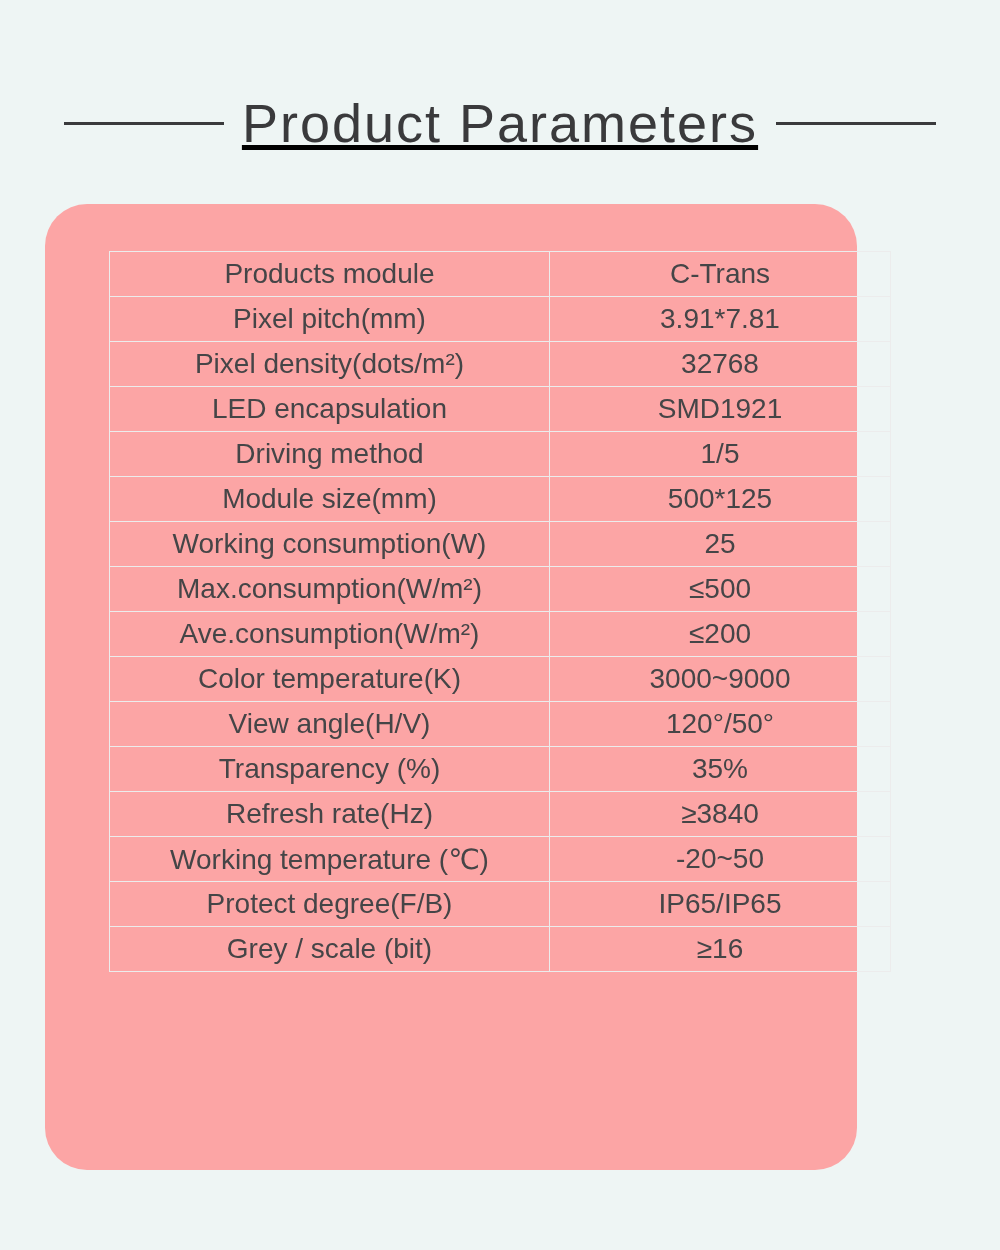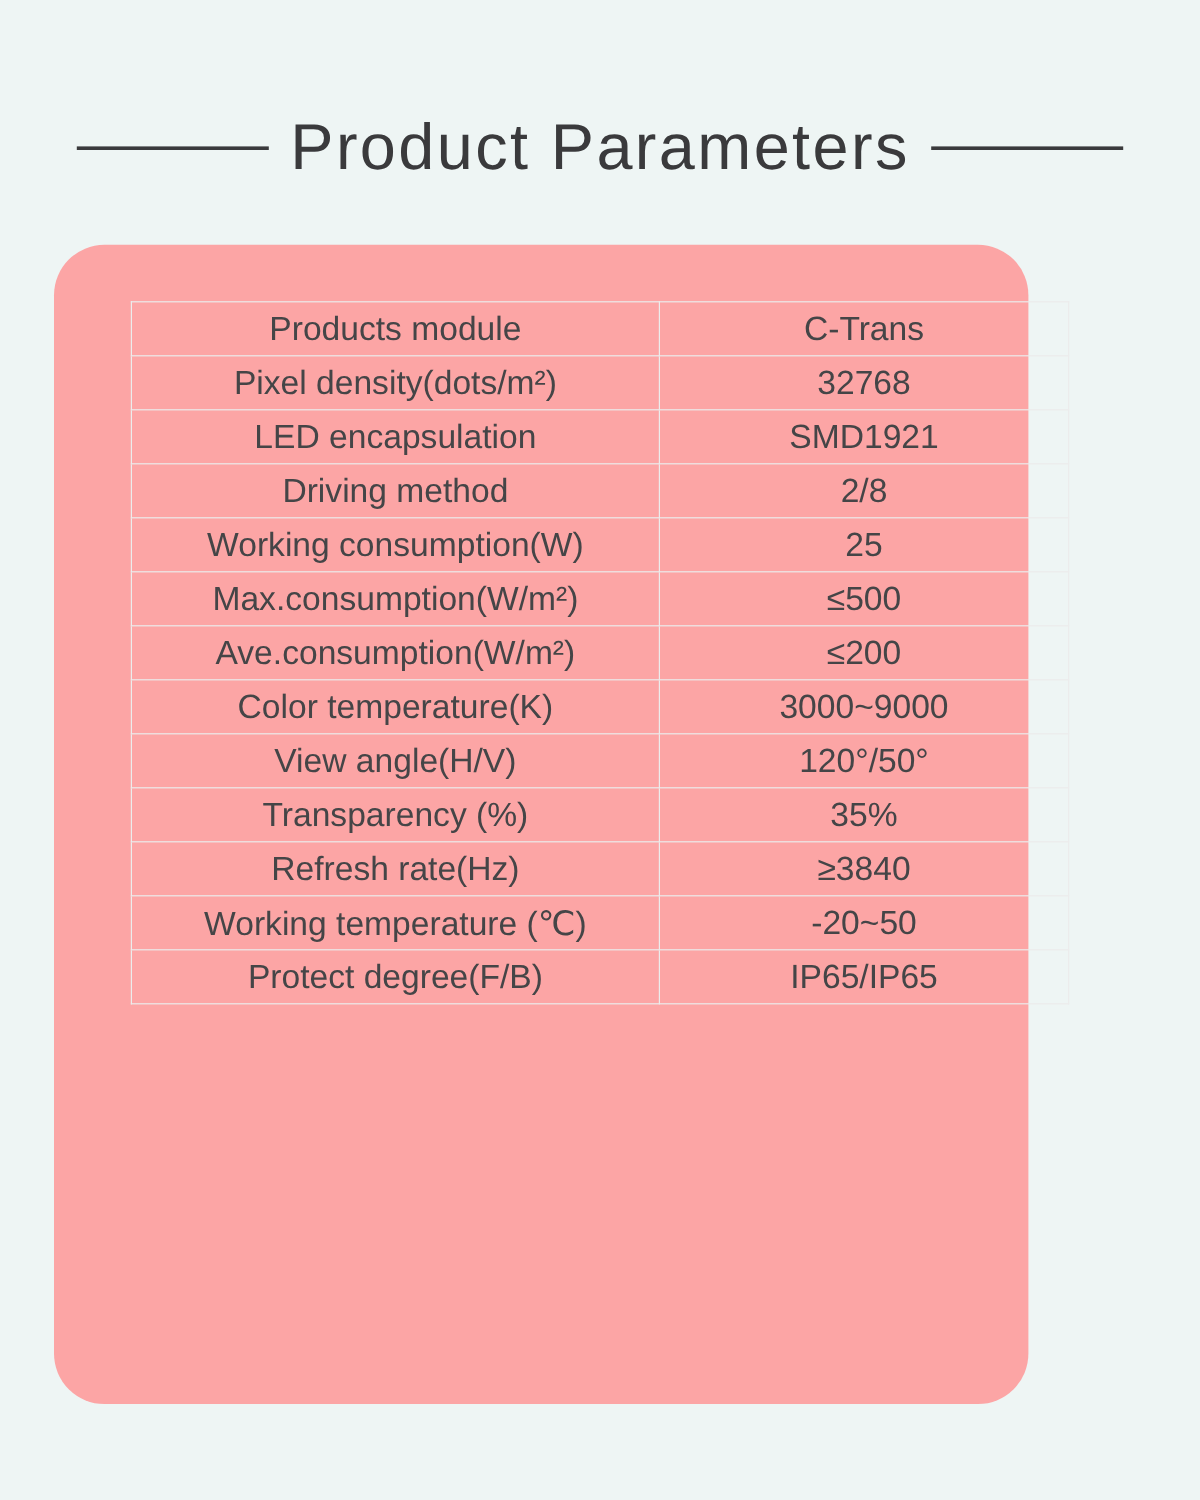--- a/index.html
+++ b/index.html
@@ -16,20 +16,21 @@
   
   .title-row {
     position: absolute;
     top: 92px;
     left: 0;
     width: 1000px;
     display: flex;
     align-items: center;
     justify-content: center;
     gap: 18px;
+    text-decoration: underline;
   }
   .title-line {
     width: 160px;
     height: 3px;
     background: #3a3a3c;
     flex: 0 0 auto;
   }
   .page-title {
     margin: 0;
     font-size: 54px;
@@ -88,37 +89,45 @@
     <colgroup>
       <col class="c-label">
       <col class="c-value">
     </colgroup>
     <tbody id="params-body">
   <tr>
     <td class="param-label">Products module</td>
     <td class="param-value">C-Trans</td>
   </tr>
 
+  <tr>
+    <td class="param-label">Pixel pitch(mm)</td>
+    <td class="param-value">3.91*7.81</td>
+  </tr>
 
   <tr>
     <td class="param-label">Pixel density(dots/m²)</td>
     <td class="param-value">32768</td>
   </tr>
 
   <tr>
     <td class="param-label">LED encapsulation</td>
     <td class="param-value">SMD1921</td>
   </tr>
 
   <tr>
     <td class="param-label">Driving method</td>
-    <td class="param-value">2/8</td>
+    <td class="param-value">1/5</td>
   </tr>
 
 
+  <tr>
+    <td class="param-label">Module size(mm)</td>
+    <td class="param-value">500*125</td>
+  </tr>
 
   <tr>
     <td class="param-label">Working consumption(W)</td>
     <td class="param-value">25</td>
   </tr>
 
 
   <tr>
     <td class="param-label">Max.consumption(W/m²)</td>
     <td class="param-value">≤500</td>
@@ -153,15 +162,19 @@
   <tr>
     <td class="param-label">Working temperature (℃)</td>
     <td class="param-value">-20~50</td>
   </tr>
 
   <tr>
     <td class="param-label">Protect degree(F/B)</td>
     <td class="param-value">IP65/IP65</td>
   </tr>
 
+  <tr>
+    <td class="param-label">Grey / scale (bit)</td>
+    <td class="param-value">≥16</td>
+  </tr>
 </tbody>
   </table>
 </div>
 
 </body></html>

